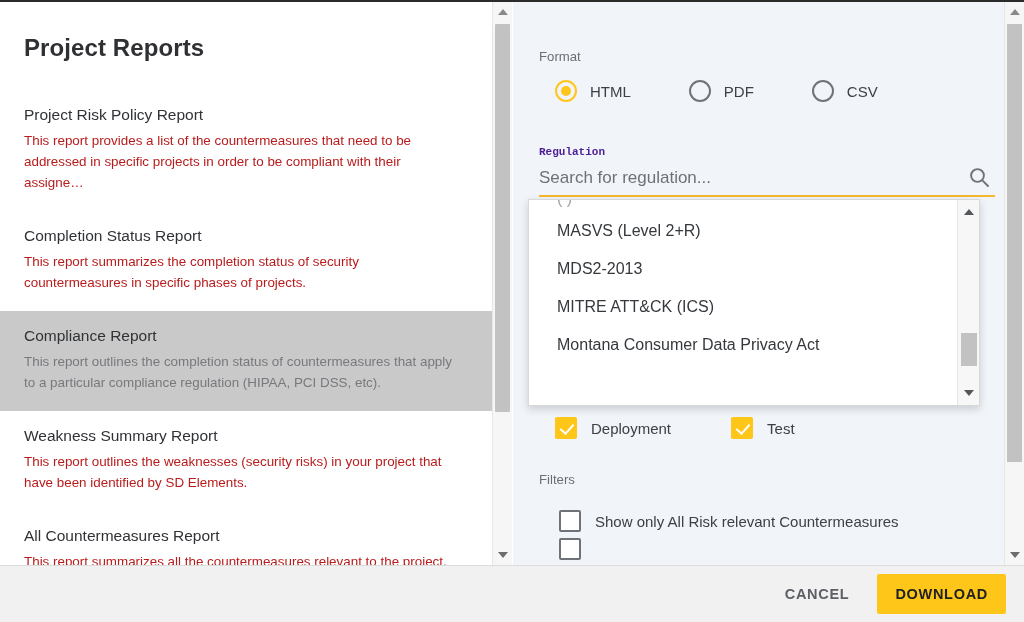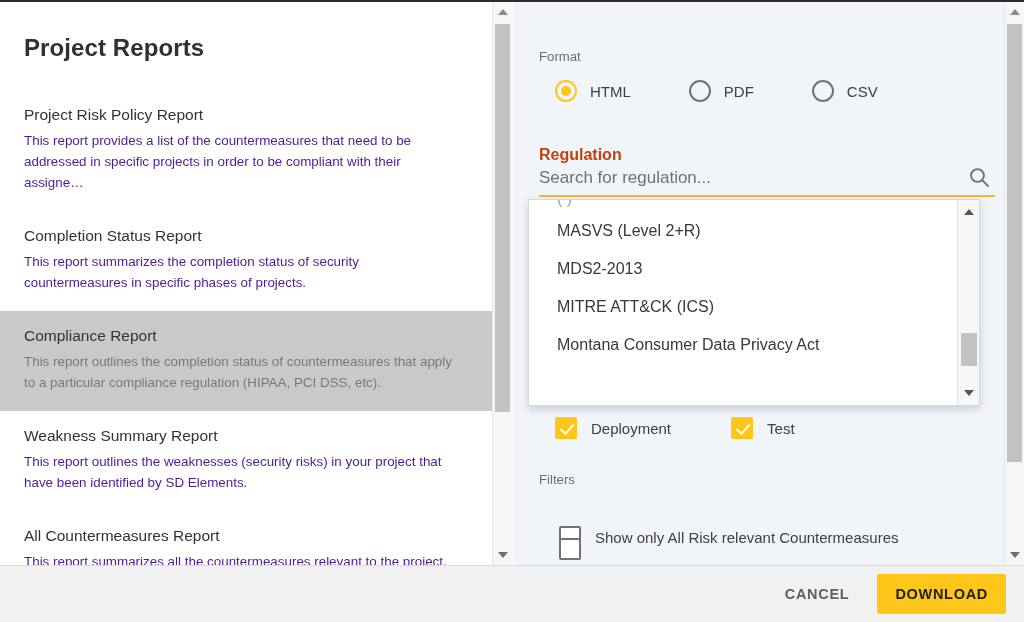--- a/index.html
+++ b/index.html
@@ -73,21 +73,21 @@
   .report-item.selected { background: #c9c9c9; }
 
   .report-name {
     font-size: 15.5px;
     color: #303236;
     line-height: 22px;
     margin-bottom: 4px;
   }
   .report-desc {
     font-size: 13.4px;
-    color: #4c1d95;
+    color: #b91c1c;
     line-height: 21px;
     max-width: 440px;
   }
   .report-item.selected .report-name { color: #303236; }
   .report-item.selected .report-desc { color: #77797d; }
 
   
   .lscroll {
     position: absolute;
     left: 492px; top: 0;
@@ -168,23 +168,24 @@
   }
   .radio-text {
     margin-left: 13px;
     font-size: 15px;
     color: #3d4044;
   }
 
   
   #regulation-label {
     left: 26px; top: 144px;
-    color: #c2410c;
-    font-size: 16px;
+    color: #4c1d95;
+    font-size: 11px;
     font-weight: bold;
+    font-family: Liberation Mono, monospace;
   }
   .search-field {
     position: absolute;
     left: 26px; top: 162px;
     width: 456px;
     height: 33px;
     border-bottom: 2px solid #f5b82e;
   }
   .search-input-text {
     position: absolute;
@@ -304,21 +305,21 @@
 
   
   #filters-label { left: 26px; top: 470px; }
   .filter-row {
     position: absolute;
     left: 46px;
     display: flex;
     align-items: center;
     cursor: pointer;
   }
-  #filter-0 { top: 524px; }
+  #filter-0 { top: 508px; }
   #filter-1 { top: 536px; }
   .filter-row .cb-text { font-size: 15px; }
 
   
   .rscroll {
     position: absolute;
     left: 1004px; top: 0;
     width: 20px; height: 563px;
     background: #f6f6f6;
     border-left: 1px solid #e6e6e6;

